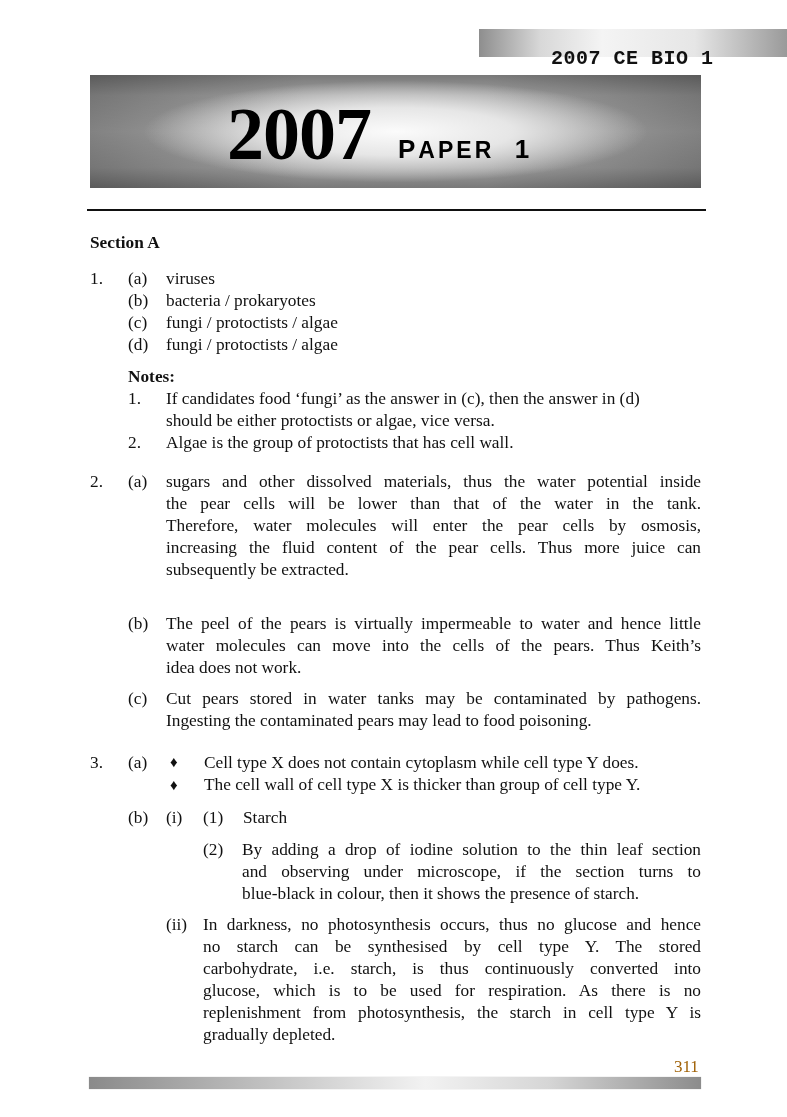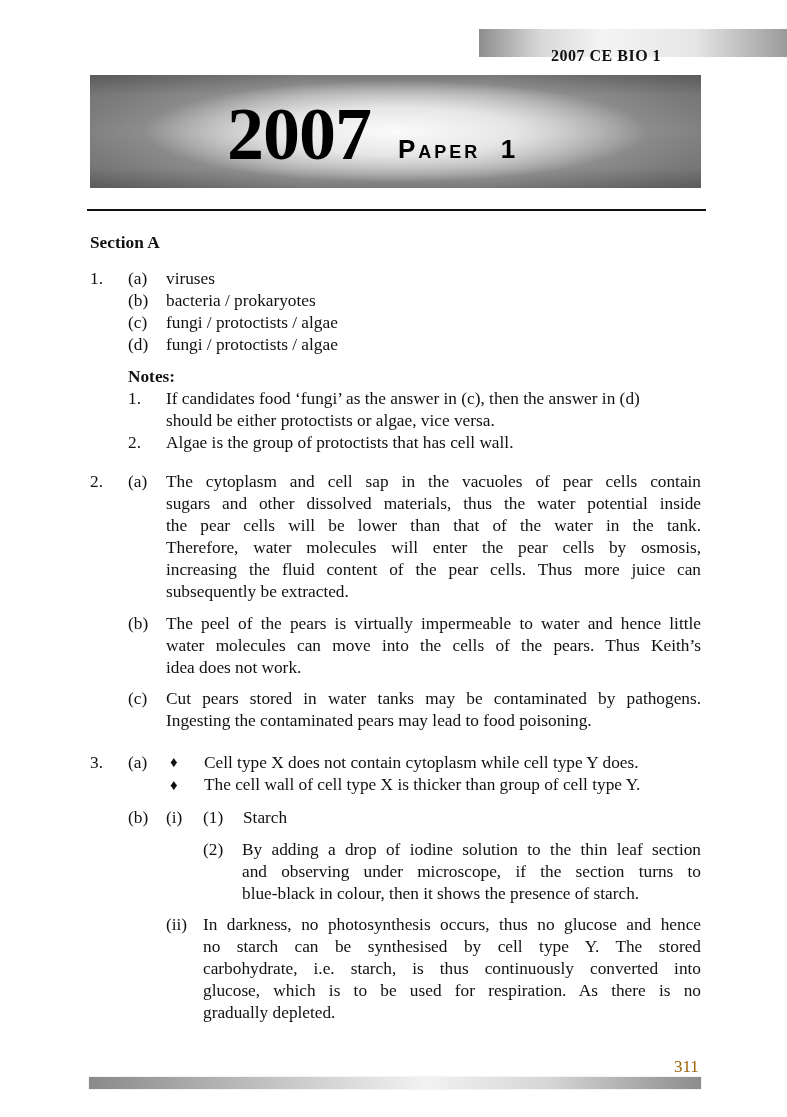--- a/index.html
+++ b/index.html
@@ -5,40 +5,40 @@
   html, body { margin: 0; padding: 0; background: #ffffff; }
   body {
     width: 787px; height: 1117px; position: relative; overflow: hidden;
     font-family: "Liberation Serif", serif; color: #111;
   }
   .header-tab {
     position: absolute; left: 479px; top: 29px; width: 308px; height: 28px;
     background: linear-gradient(90deg, #8e8e8e 0%, #d8d8d8 20%, #f4f4f4 40%, #e6e6e6 70%, #9a9a9a 100%);
   }
   .header-tab-text {
-    position: absolute; left: 551px; top: 47px; font-family: Liberation Serif, serif;
-    font-weight: bold; font-size: 16px; letter-spacing: 0.5px; color: #111;
+    position: absolute; left: 551px; top: 47px; font-family: Liberation Mono, monospace;
+    font-weight: bold; font-size: 20px; letter-spacing: 0.5px; color: #111;
   }
   .title-banner {
     position: absolute; left: 90px; top: 75px; width: 611px; height: 113px;
     background:
       radial-gradient(ellipse 55% 60% at 50% 50%, #fbfbfb 0%, #e6e6e6 35%, rgba(200,200,200,0) 75%),
       linear-gradient(180deg, #9a9a9a 0%, #c9c9c9 18%, #dedede 50%, #c9c9c9 82%, #9a9a9a 100%),
       linear-gradient(90deg, #959595 0%, #c8c8c8 35%, #c8c8c8 65%, #959595 100%);
     background-blend-mode: normal, multiply, normal;
   }
   .title-year {
     position: absolute; left: 227px; top: 94px; font-family: "Liberation Serif", serif;
     font-weight: bold; font-size: 74px; line-height: 80px; color: #000; letter-spacing: -1px;
   }
   .title-paper {
     position: absolute; left: 398px; top: 134px; font-family: "Liberation Sans", sans-serif;
     font-weight: bold; font-size: 26px; letter-spacing: 3px; color: #000;
   }
-  .title-paper .sc { font-size: 18px; }
+  .title-paper .sc { font-size: 23px; }
   .rule { position: absolute; left: 87px; top: 209px; width: 619px; height: 2px; background: #111; }
 
   .t { position: absolute; font-size: 17.3px; line-height: 22px; white-space: nowrap; }
   .just { position: absolute; font-size: 17.3px; line-height: 22px; text-align: justify; text-align-last: left; }
   .just .ln { display: block; text-align: justify; text-align-last: justify; white-space: nowrap; }
   .just .ln.last { text-align-last: left; }
   .bold { font-weight: bold; }
 
   .footer-num { position: absolute; left: 674px; top: 1057px; font-size: 17px; color: #a16207; }
   .footer-bar {
@@ -73,21 +73,20 @@
 <div class="t bold" style="left:128px;top:366px;">Notes:</div>
 <div class="t" style="left:128px;top:388px;">1.</div>
 <div class="t" style="left:166px;top:388px;">If candidates food ‘fungi’ as the answer in (c), then the answer in (d)</div>
 <div class="t" style="left:166px;top:410px;">should be either protoctists or algae, vice versa.</div>
 <div class="t" style="left:128px;top:432px;">2.</div>
 <div class="t" style="left:166px;top:432px;">Algae is the group of protoctists that has cell wall.</div>
 
 <div class="t" style="left:90px;top:471px;">2.</div>
 <div class="t" style="left:128px;top:471px;">(a)</div>
 <div class="just" style="left:166px;top:471px;width:535px;">
-  <span class="ln">The cytoplasm and cell sap in the vacuoles of pear cells contain</span>
   <span class="ln">sugars and other dissolved materials, thus the water potential inside</span>
   <span class="ln">the pear cells will be lower than that of the water in the tank.</span>
   <span class="ln">Therefore, water molecules will enter the pear cells by osmosis,</span>
   <span class="ln">increasing the fluid content of the pear cells. Thus more juice can</span>
   <span class="ln last">subsequently be extracted.</span>
 </div>
 
 <div class="t" style="left:128px;top:613px;">(b)</div>
 <div class="just" style="left:166px;top:613px;width:535px;">
   <span class="ln">The peel of the pears is virtually impermeable to water and hence little</span>
@@ -119,17 +118,18 @@
   <span class="ln">and observing under microscope, if the section turns to</span>
   <span class="ln last">blue-black in colour, then it shows the presence of starch.</span>
 </div>
 
 <div class="t" style="left:166px;top:914px;">(ii)</div>
 <div class="just" style="left:203px;top:914px;width:498px;">
   <span class="ln">In darkness, no photosynthesis occurs, thus no glucose and hence</span>
   <span class="ln">no starch can be synthesised by cell type Y. The stored</span>
   <span class="ln">carbohydrate, i.e. starch, is thus continuously converted into</span>
   <span class="ln">glucose, which is to be used for respiration. As there is no</span>
+  <span class="ln">replenishment from photosynthesis, the starch in cell type Y is</span>
   <span class="ln last">gradually depleted.</span>
 </div>
 
 <div class="footer-num">311</div>
 <div class="footer-bar"></div>
 
 </body></html>

